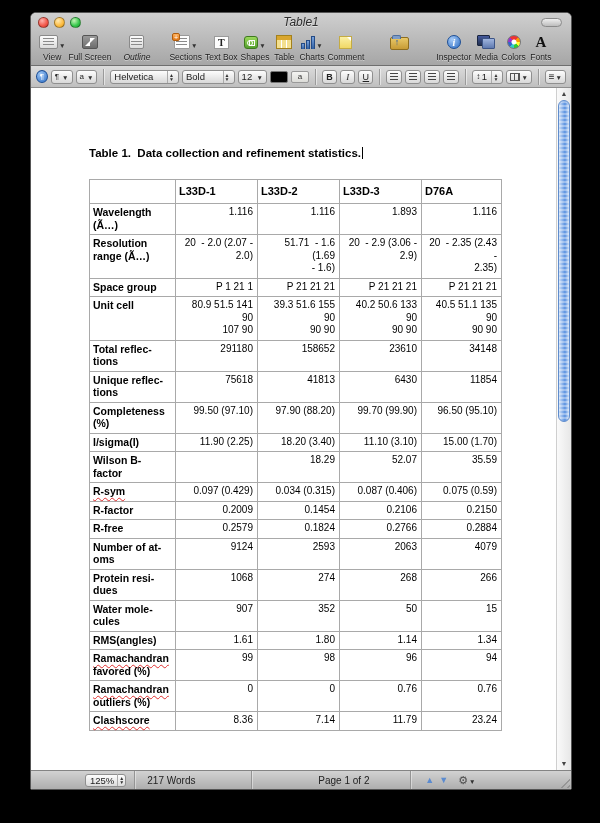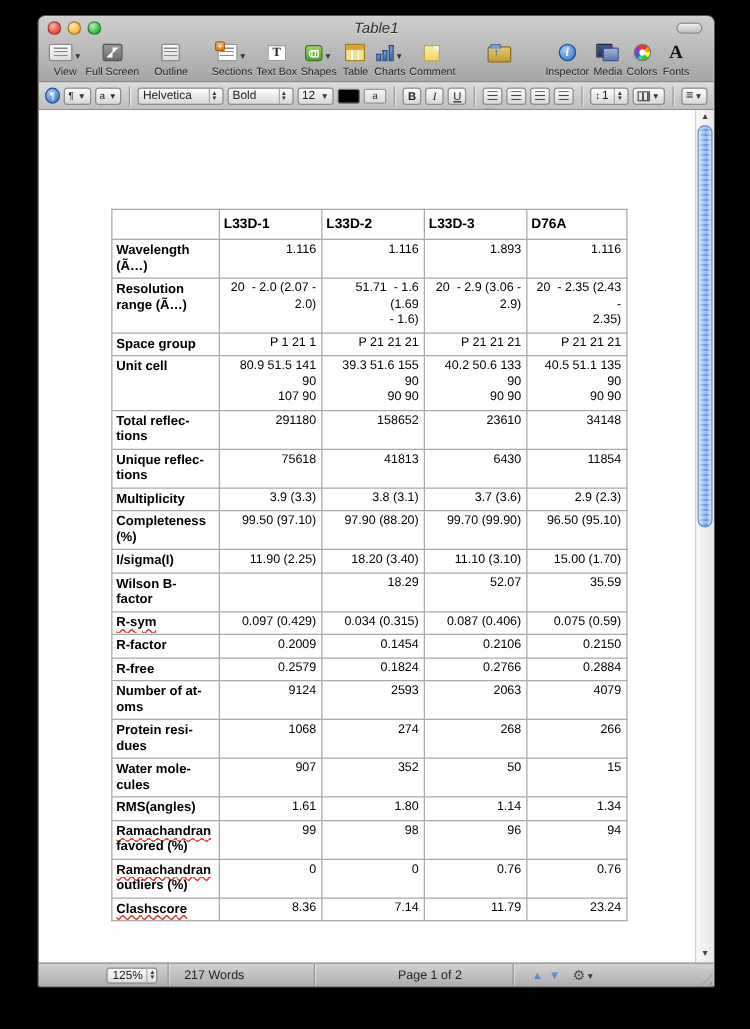--- a/index.html
+++ b/index.html
@@ -17,21 +17,21 @@
   .ly{background:radial-gradient(circle at 35% 30%,#ffe9b0,#fdbc40 60%,#d99a1e);}
   .lg{background:radial-gradient(circle at 35% 30%,#c4f2b6,#34c749 60%,#1f9e33);}
   .title{text-align:center;font-size:12px;line-height:19px;color:#2e2e2e;text-shadow:0 1px 0 rgba(255,255,255,.5);}
   .pill{position:absolute;right:9px;top:5px;width:21px;height:9px;border-radius:5px;
     background:linear-gradient(#efefef,#bdbdbd);border:1px solid #8a8a8a;}
   .toolbar{display:flex;align-items:flex-start;height:33px;padding:1px 4px 0 4px;gap:3px;}
   .titem{display:flex;flex-direction:column;align-items:center;min-width:24px;cursor:default;}
   .tlabel{font-size:8.5px;color:#1c1c1c;margin-top:1px;white-space:nowrap;text-shadow:0 1px 0 rgba(255,255,255,.45);}
   .ic{height:18px;display:flex;align-items:center;justify-content:center;position:relative;}
   .dd{font-size:6.5px;color:#333;margin-left:1px;align-self:flex-end;line-height:10px;}
-  .gap1{margin-left:16px;} .gap2{margin-left:9px;} .gap3{margin-left:20px;gap:32px;} .gap4{margin-left:22px;}
+  .gap1{margin-left:16px;} .gap2{margin-left:9px;font-style:italic;} .gap3{margin-left:20px;gap:32px;} .gap4{margin-left:22px;}
   .i-box{border:1px solid #8a8a8a;border-radius:2px;background:linear-gradient(#fbfbfb,#dcdcdc);}
   .i-view{width:19px;height:14px;display:flex;align-items:center;justify-content:center;}
   .lines{width:11px;height:8px;background:repeating-linear-gradient(to bottom,#8a8a8a 0 1px,transparent 1px 3px);}
   .i-fs{width:16px;height:14px;background:linear-gradient(#9a9a9a,#6d6d6d);border:1px solid #555;border-radius:2px;position:relative;}
   .i-fs::before{content:"";position:absolute;left:2px;bottom:2px;border-style:solid;border-width:0 0 5px 5px;border-color:transparent transparent #fff transparent;}
   .i-fs::after{content:"";position:absolute;right:2px;top:2px;border-style:solid;border-width:5px 5px 0 0;border-color:#fff transparent transparent transparent;}
   .i-outline{width:15px;height:14px;display:flex;align-items:center;justify-content:center;}
   .i-sect{width:16px;height:14px;background:#fdfdfd;border:1px solid #9a9a9a;border-radius:1px;position:relative;display:flex;align-items:center;justify-content:center;}
   .badge{position:absolute;left:-3px;top:-3px;width:8px;height:8px;border-radius:2px;background:linear-gradient(#ffb25e,#e07818);
     color:#fff;font-size:7px;line-height:8px;text-align:center;border:1px solid #b05d0e;}
@@ -295,20 +295,21 @@
         </div>
       <div class="fsep"></div>
       <div class="fb-combo">
           <span style="font-size:10px">≡</span>
           <span class="dd">▼</span>
         </div>
     </div>
 
     <div class="docarea">
       <div class="doccontent">
+        <div class="caption"><span>Table 1.  Data collection and refinement statistics.</span><span class="caret"></span></div>
 
         <table class="stats">
           <colgroup>
               <col class="c0">
               <col class="cd">
               <col class="cd">
               <col class="cd">
               <col class="cl">
             </colgroup>
           <thead>
@@ -375,27 +376,20 @@
 
               <tr>
                 <th class="rowlabel prew"><span class="squiggle"></span><span>Unique reflec-
 tions</span></th>
                 <td><span class="prew">75618</span></td>
                 <td><span class="prew">41813</span></td>
                 <td><span class="prew">6430</span></td>
                 <td><span class="prew">11854</span></td>
               </tr>
 
-              <tr>
-                <th class="rowlabel prew"><span class="squiggle"></span><span>Multiplicity</span></th>
-                <td><span class="prew">3.9 (3.3)</span></td>
-                <td><span class="prew">3.8 (3.1)</span></td>
-                <td><span class="prew">3.7 (3.6)</span></td>
-                <td><span class="prew">2.9 (2.3)</span></td>
-              </tr>
 
               <tr>
                 <th class="rowlabel prew"><span class="squiggle"></span><span>Completeness
 (%)</span></th>
                 <td><span class="prew">99.50 (97.10)</span></td>
                 <td><span class="prew">97.90 (88.20)</span></td>
                 <td><span class="prew">99.70 (99.90)</span></td>
                 <td><span class="prew">96.50 (95.10)</span></td>
               </tr>
 

